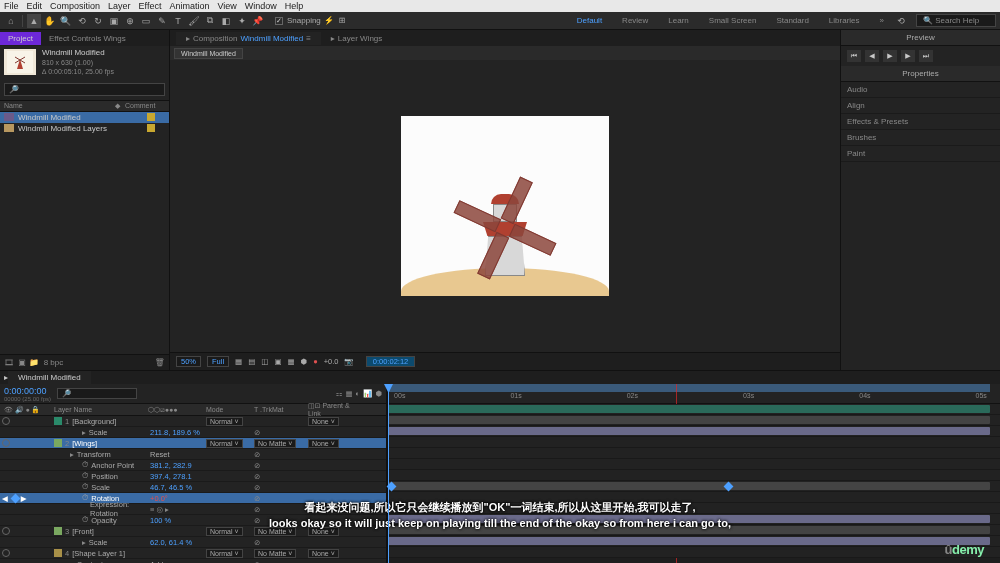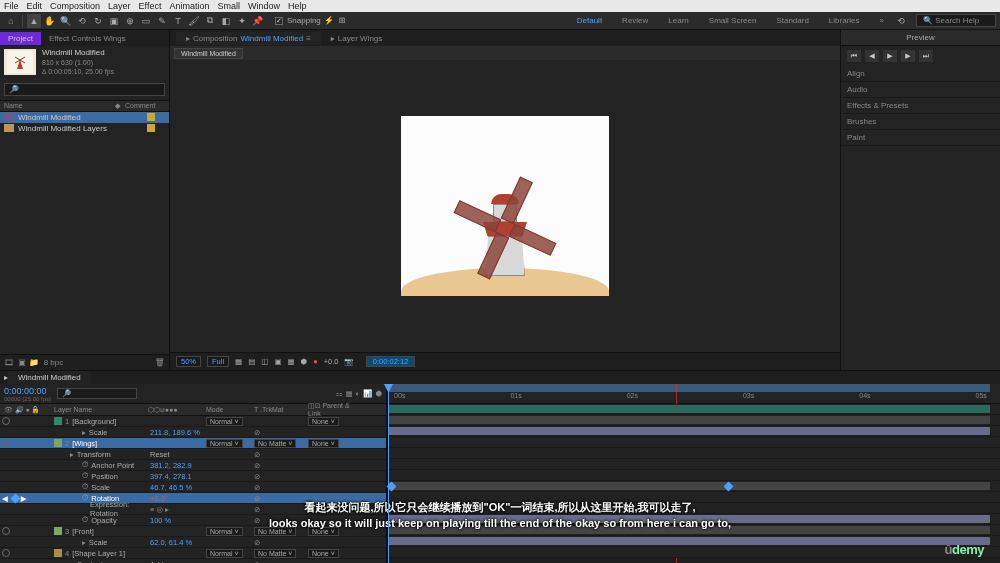--- a/index.html
+++ b/index.html
@@ -126,21 +126,21 @@
 </head>
 <body>
 
 <div class="menubar">
   <span>File</span>
   <span>Edit</span>
   <span>Composition</span>
   <span>Layer</span>
   <span>Effect</span>
   <span>Animation</span>
-  <span>Small</span>
+  <span>View</span>
   <span>Window</span>
   <span>Help</span>
 </div>
 
 <div class="toolbar">
   <div class="tool-btn">⌂</div>
   <div class="tool-sep"></div>
   <div class="tool-btn active">▲</div>
   <div class="tool-btn">✋</div>
   <div class="tool-btn">🔍</div>
@@ -266,22 +266,23 @@
 
   <div class="right-panel">
     <div class="r-section-title">Preview</div>
     <div class="preview-ctrls">
       <span class="pv-btn">⏮</span>
       <span class="pv-btn">◀</span>
       <span class="pv-btn">▶</span>
       <span class="pv-btn">▶</span>
       <span class="pv-btn">⏭</span>
     </div>
+    <div class="r-section-title">Properties</div>
+    <div class="r-item">Audio</div>
     <div class="r-item">Align</div>
-    <div class="r-item">Audio</div>
     <div class="r-item">Effects &amp; Presets</div>
     <div class="r-item">Brushes</div>
     <div class="r-item">Paint</div>
   </div>
 </div>
 
 <div class="timeline-panel">
   <div class="tl-tabs">
     <span style="width:4px"></span>
     <span>▸</span>

